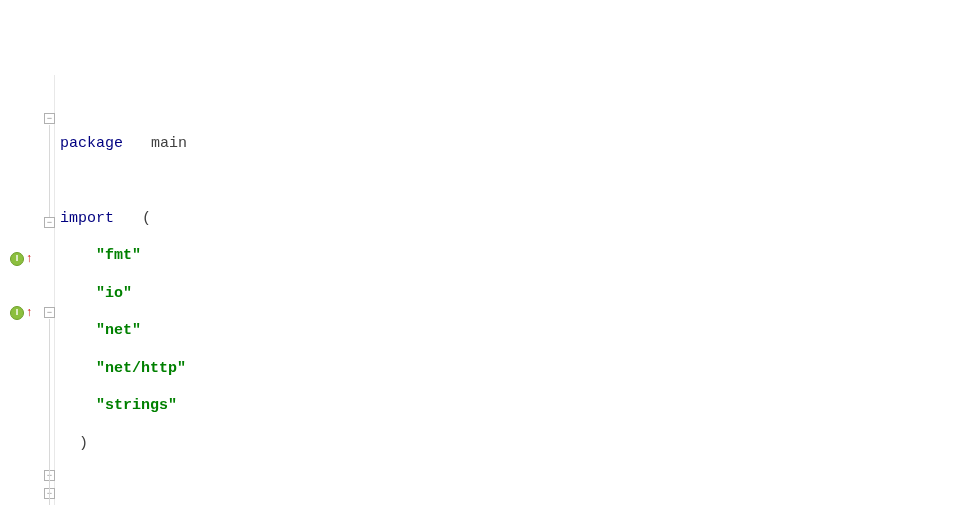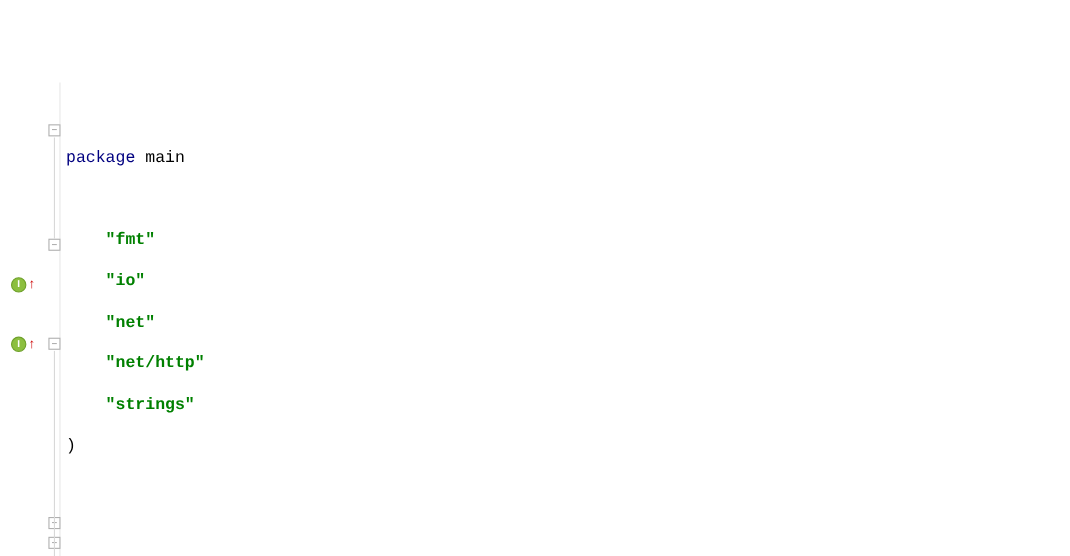--- a/index.html
+++ b/index.html
@@ -65,21 +65,21 @@
     }
     .fold-line {
       position: absolute;
       left: 49px;
       width: 1px;
       background: #d8d8d8;
     }
     .line { min-height: 18px; }
     .kw { color: #000080; font-weight: normal; }
     .str { color: #008000; font-weight: bold; }
-    .ident { color: #000000; }
+    .ident { color: #404040; margin-left: 19px; }
   </style>
 </head>
 <body>
 
 
 
 <div class="editor">
   <div class="gutter">
     <div class="fold" style="top:38px">−</div>
     <div class="fold" style="top:142px">−</div>
@@ -87,20 +87,21 @@
     <div class="gutter-mark" style="top:230px"><span class="green-dot">I</span><span class="red-arrow">↑</span></div>
     <div class="fold" style="top:232px">−</div>
     <div class="fold" style="top:395px">−</div>
     <div class="fold" style="top:413px">−</div>
     <div class="fold-line" style="top:50px;height:92px"></div>
     <div class="fold-line" style="top:244px;height:260px"></div>
   </div>
 
 <div class="line"><span class="kw">package</span> <span class="ident">main</span></div>
 <div class="line"></div>
+<div class="line"><span class="kw">import</span> <span class="ident">(</span></div>
 <div class="line">    <span class="str">"fmt"</span></div>
 <div class="line">    <span class="str">"io"</span></div>
 <div class="line">    <span class="str">"net"</span></div>
 <div class="line">    <span class="str">"net/http"</span></div>
 <div class="line">    <span class="str">"strings"</span></div>
 <div class="line"><span class="ident">)</span></div>
 <div class="line"></div>
 
 
 

